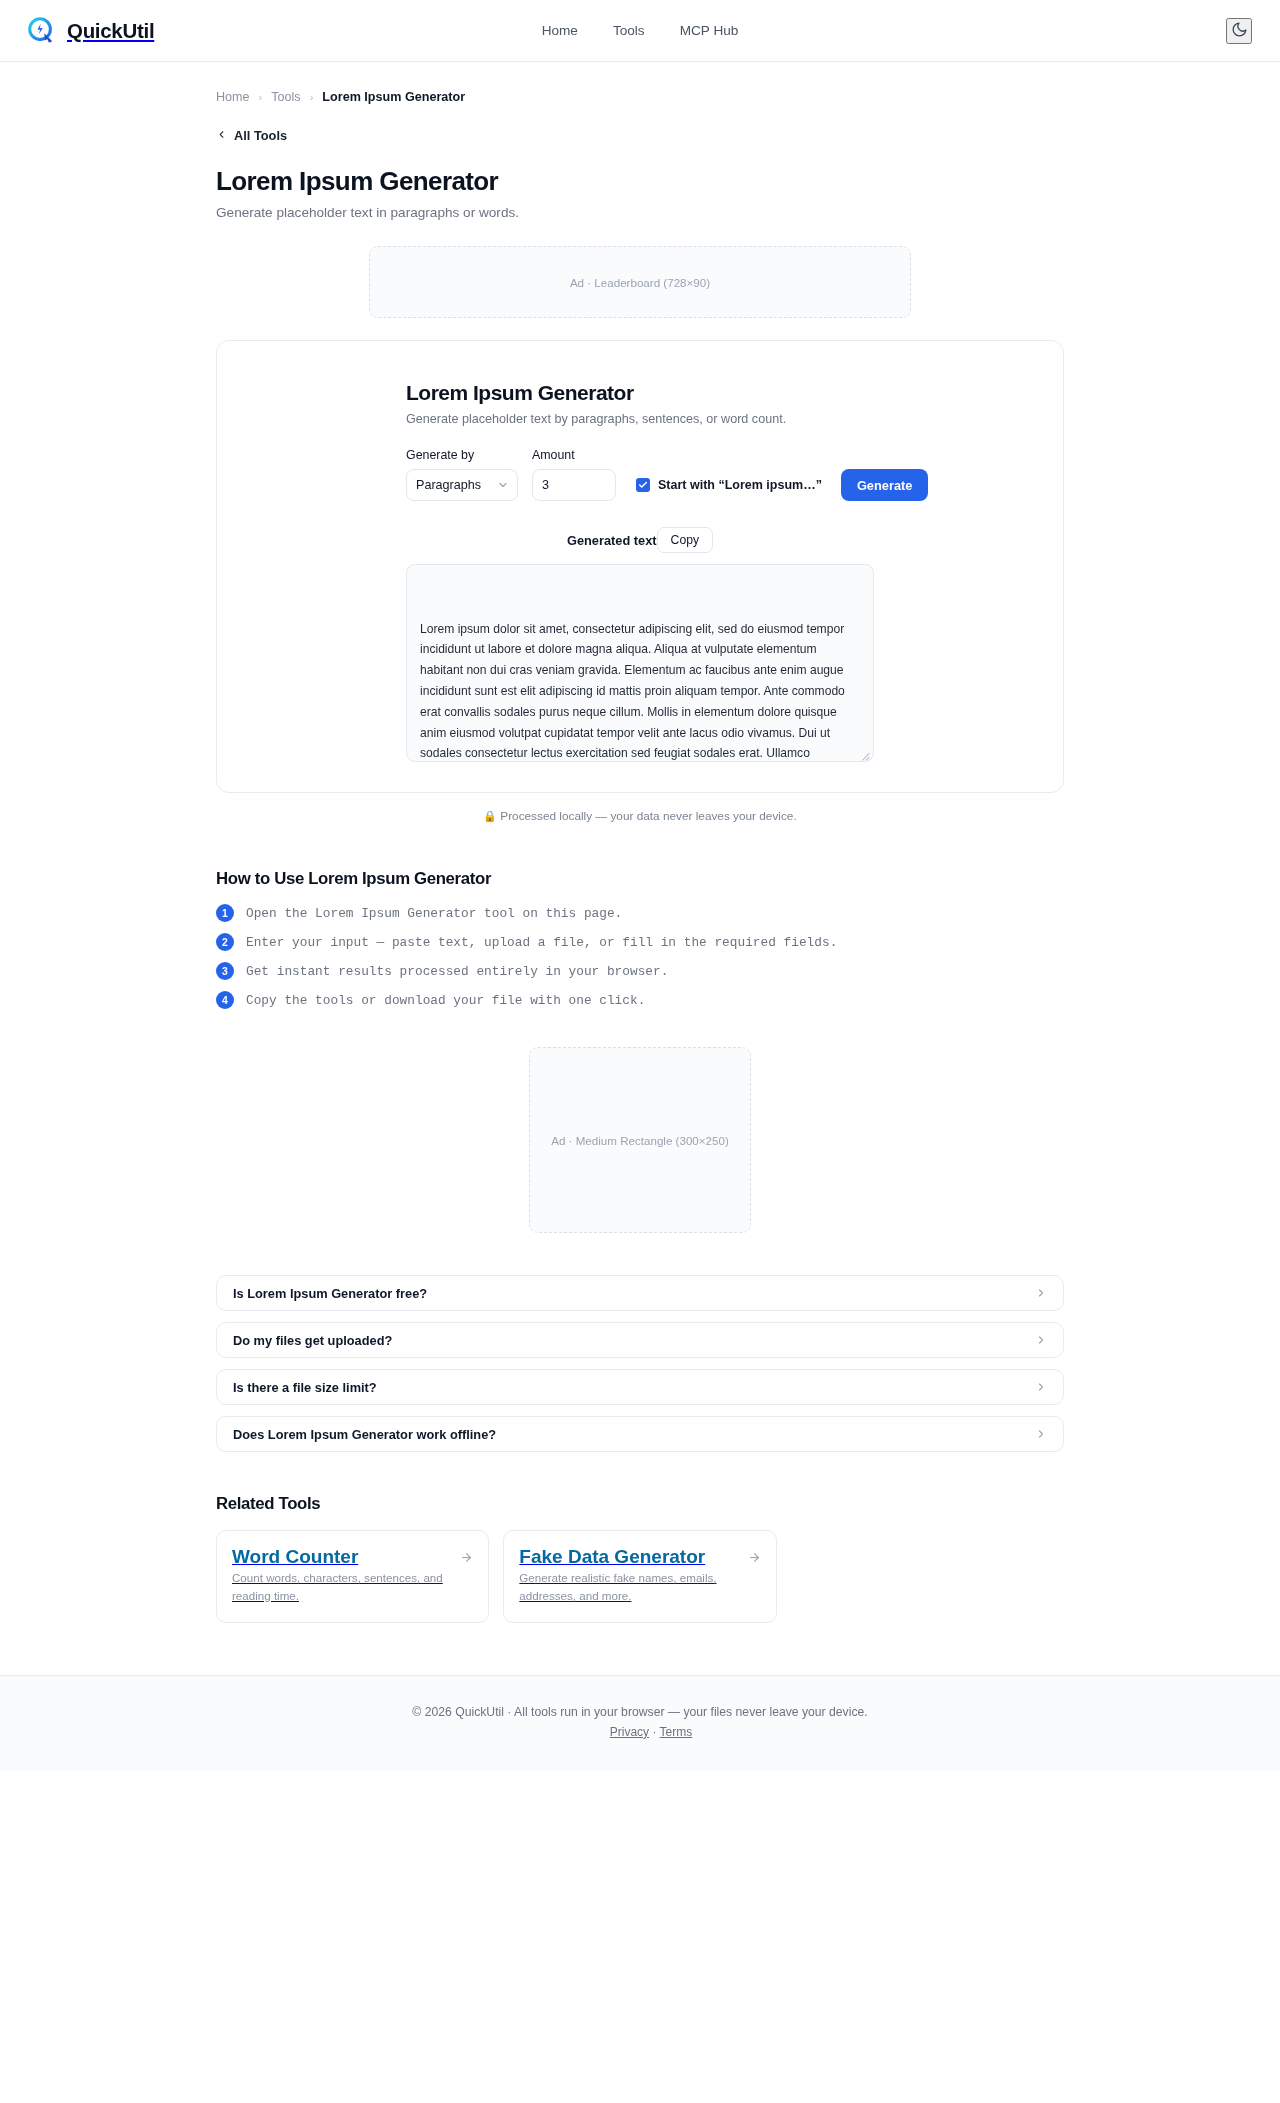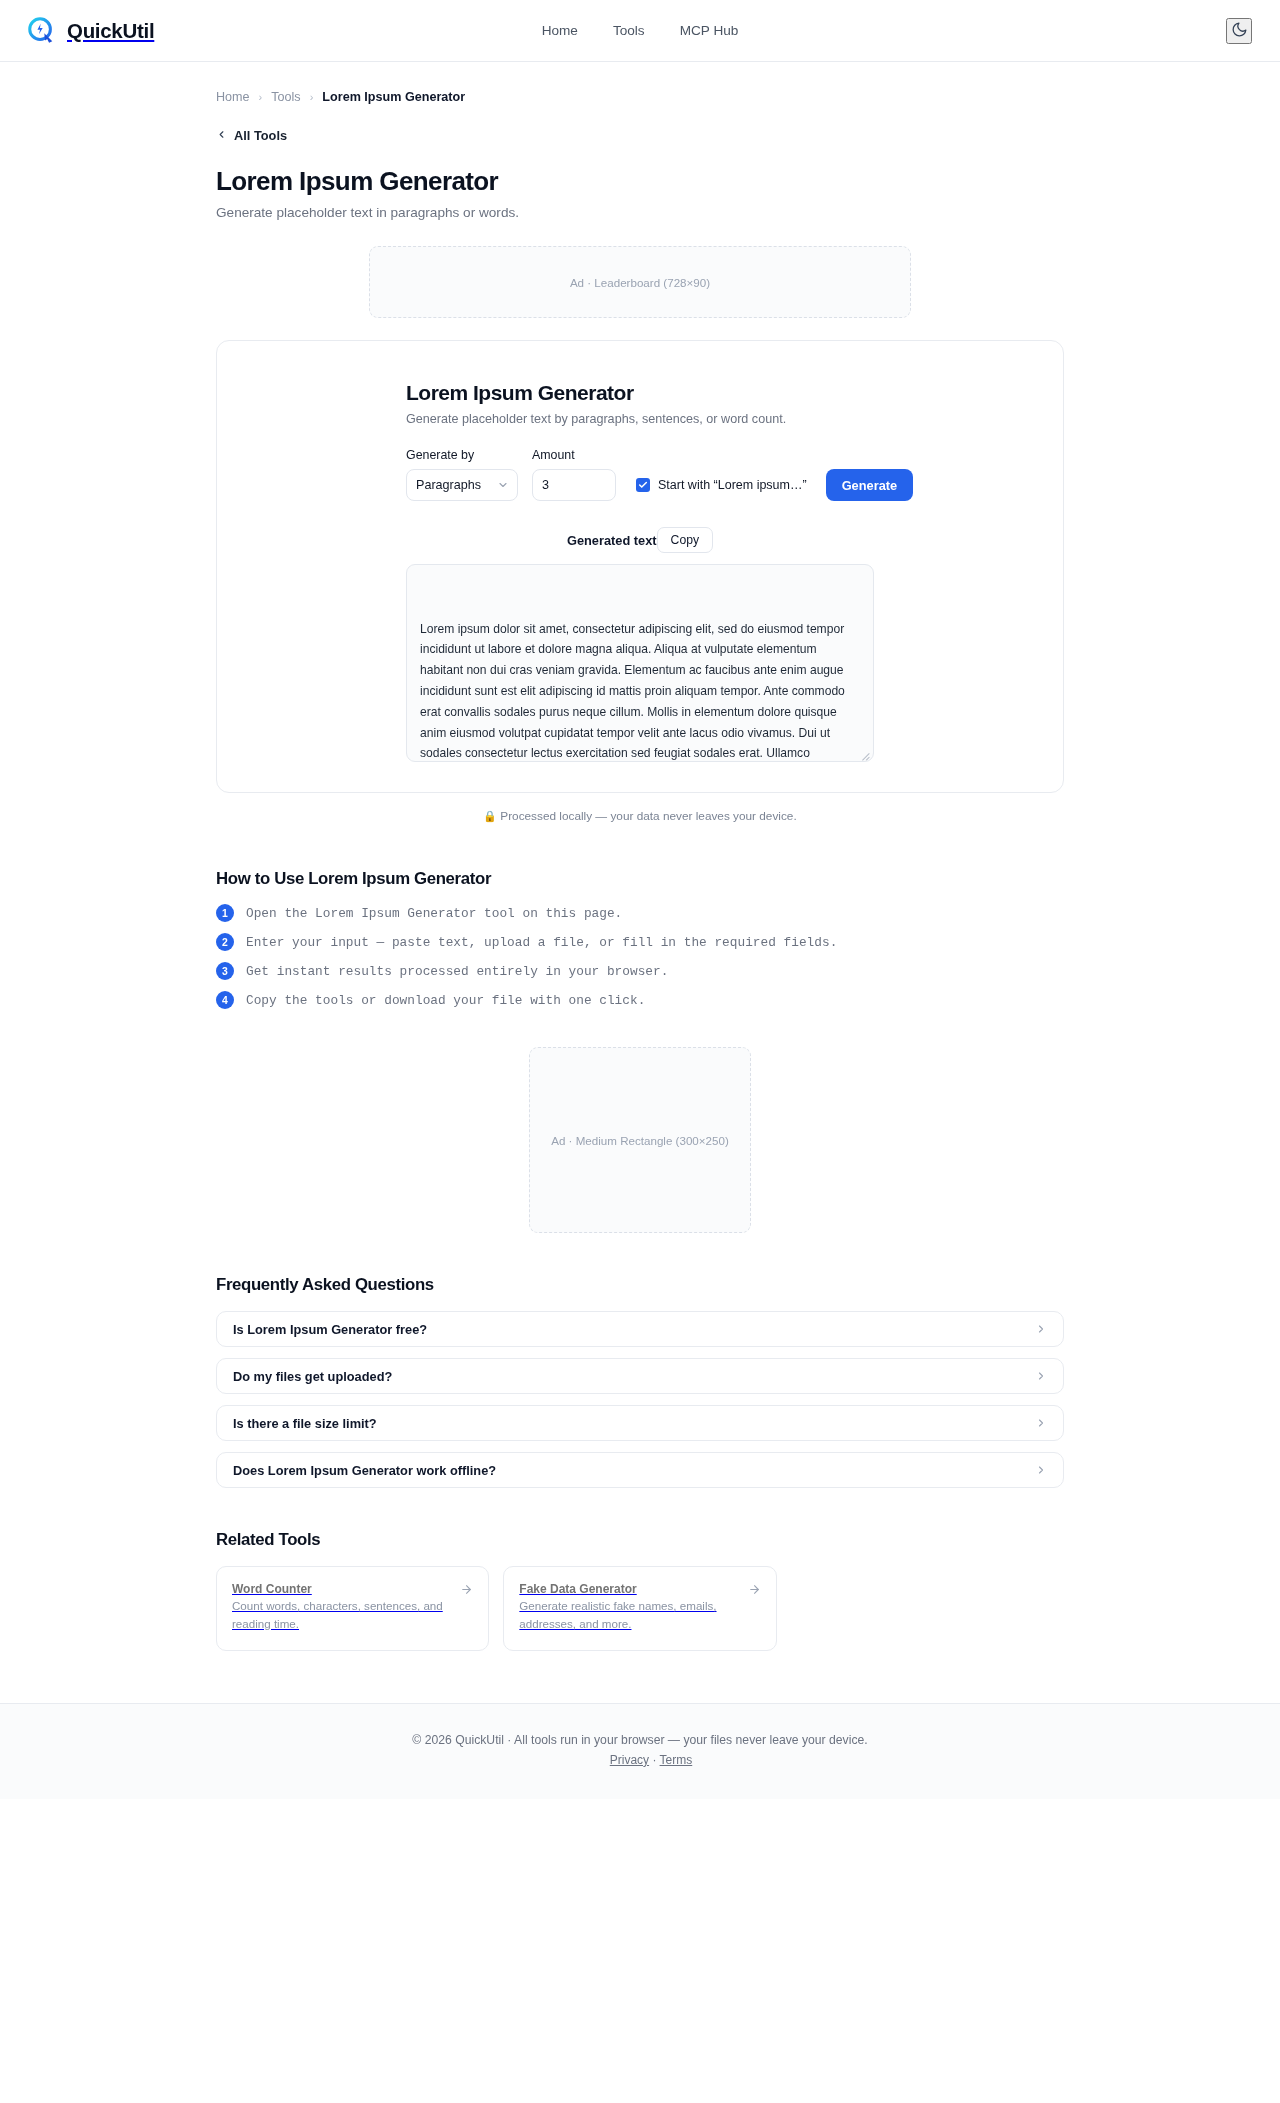--- a/index.html
+++ b/index.html
@@ -127,21 +127,21 @@
     color: #9aa3b2; pointer-events: none; line-height: 0;
   }
   .amount-input {
     width: 84px; height: 32px;
     border: 1px solid #e2e6ed; border-radius: 8px;
     background: #fff;
     padding: 0 9px;
     font-size: 12.6px; color: #111827;
     font-family: "Liberation Sans", sans-serif;
   }
-  .check-group { display: flex; align-items: center; gap: 8px; height: 32px; margin-left: 6px; }
+  .check-group { display: flex; align-items: center; gap: 8px; height: 32px; margin-left: 6px; font-weight: bold; }
   .checkbox {
     width: 14px; height: 14px; border-radius: 3px;
     background: #2563eb;
     display: flex; align-items: center; justify-content: center;
     flex: none;
   }
   .checkbox svg { display: block; }
   .check-label { font-size: 12.5px; color: #111827; white-space: nowrap; }
   .btn-primary {
     height: 32px;
@@ -235,21 +235,21 @@
     grid-template-columns: repeat(3, 1fr);
     gap: 14px;
   }
   .related-card {
     border: 1px solid #e8ebf0; border-radius: 10px;
     background: #fff;
     padding: 15px 15px 17px;
     cursor: pointer;
   }
   .related-head { display: flex; align-items: center; justify-content: space-between; gap: 8px; }
-  .related-name { font-size: 12px; font-weight: 700; color: #737373; }
+  .related-name { font-size: 19px; font-weight: 700; color: #0369a1; }
   .related-arrow { color: #9aa3b2; line-height: 0; }
   .related-desc { margin-top: 8px; font-size: 11.6px; line-height: 1.5; color: #8a93a3; }
 
   
   .site-footer {
     border-top: 1px solid #e8ebf0;
     background: #fafbfc;
     padding: 29px 0 32px;
     text-align: center;
   }
@@ -406,21 +406,20 @@
         </div>
       </div>
     </section>
 
     <div class="ad-rect">
       <span class="ad-label">Ad · Medium Rectangle (300×250)</span>
     </div>
 
     
     <section class="faq">
-      <h2 class="section-title">Frequently Asked Questions</h2>
       <div class="faq-list">
         <div class="faq-item">
           <span class="faq-q">Is Lorem Ipsum Generator free?</span>
           <span class="faq-chev">
             <svg width="12" height="12" viewBox="0 0 24 24" fill="none" stroke="currentColor" stroke-width="2.2" stroke-linecap="round" stroke-linejoin="round">
                 <polyline points="9 18 15 12 9 6"></polyline>
               </svg>
           </span>
         </div>
         <div class="faq-item">

